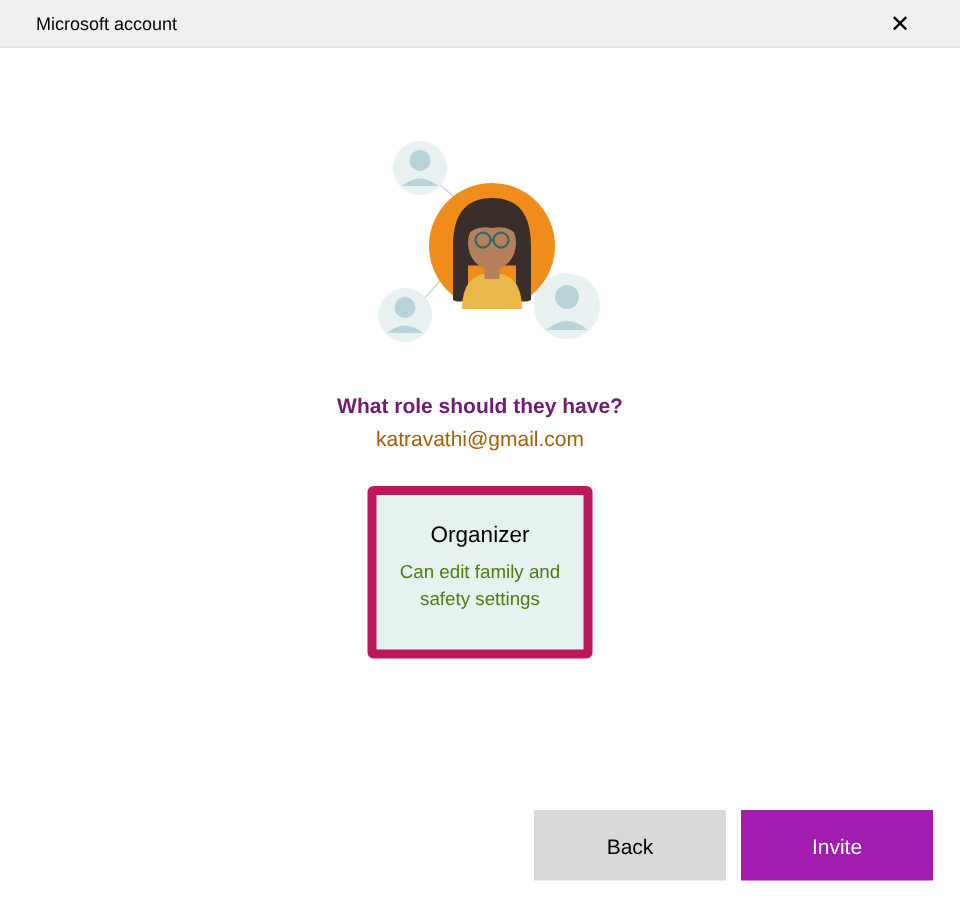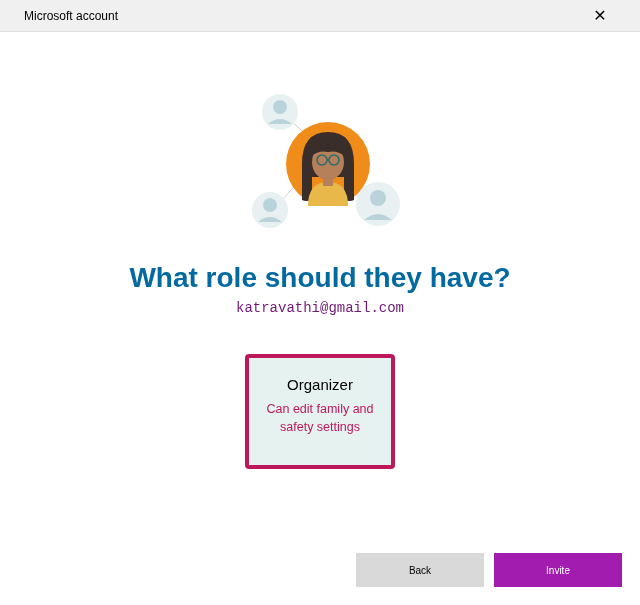--- a/index.html
+++ b/index.html
@@ -2,29 +2,29 @@
 <html><head>
   <meta charset="utf-8">
   <style>
     * { margin: 0; padding: 0; box-sizing: border-box; font-family: 'Segoe UI', Tahoma, sans-serif; }
     body { background: #fff; width: 640px; height: 605px; overflow: hidden; display: flex; flex-direction: column; }
     .titlebar { height: 32px; background: #f0f0f0; border-bottom: 1px solid #e0e0e0; display: flex; align-items: center; justify-content: space-between; padding: 0 24px; }
     .titlebar-title { font-size: 12px; color: #000; }
     .titlebar-close { font-size: 16px; cursor: pointer; width: 32px; text-align: center; color: #000; }
     .content { flex: 1; display: flex; flex-direction: column; align-items: center; padding-top: 50px; }
     .illustration { width: 200px; height: 160px; position: relative; margin-bottom: 20px; }
-    .heading { font-size: 28px; font-weight: 600; color: #0369a1; margin-bottom: 6px; text-align: center; }
-    .email { font-size: 14px; color: #701a75; margin-bottom: 38px; text-align: center; font-family: Liberation Mono, monospace; }
+    .heading { font-size: 14px; font-weight: 600; color: #701a75; margin-bottom: 6px; text-align: center; }
+    .email { font-size: 14px; color: #a16207; margin-bottom: 24px; text-align: center; }
     .roles { display: flex; gap: 14px; }
-    .role-card { width: 150px; height: 115px; border: 4px solid #be185d; border-radius: 4px; padding: 18px 14px; text-align: center; cursor: pointer; display: flex; flex-direction: column; align-items: center; justify-content: flex-start; }
+    .role-card { width: 150px; height: 115px; border: 6px solid #be185d; border-radius: 4px; padding: 18px 14px; text-align: center; cursor: pointer; display: flex; flex-direction: column; align-items: center; justify-content: flex-start; }
     .role-card.selected { background: #e6f2ef; }
     .role-title { font-size: 15px; color: #000; font-weight: 400; margin-bottom: 8px; }
-    .role-desc { font-size: 12.5px; color: #be185d; line-height: 1.4; }
+    .role-desc { font-size: 12.5px; color: #4d7c0f; line-height: 1.4; }
     .footer { display: flex; justify-content: flex-end; gap: 10px; padding: 14px 18px 18px 18px; }
-    .btn { width: 128px; height: 34px; border: none; font-size: 10px; cursor: pointer; }
+    .btn { width: 128px; height: 47px; border: none; font-size: 14px; cursor: pointer; }
     .btn-back { background: #d9d9d9; color: #000; }
     .btn-invite { background: #a21caf; color: #fff; }
   </style>
 </head>
 <body>
 
 <div class="titlebar">
   <span class="titlebar-title">Microsoft account</span>
   <span class="titlebar-close">✕</span>
 </div>

